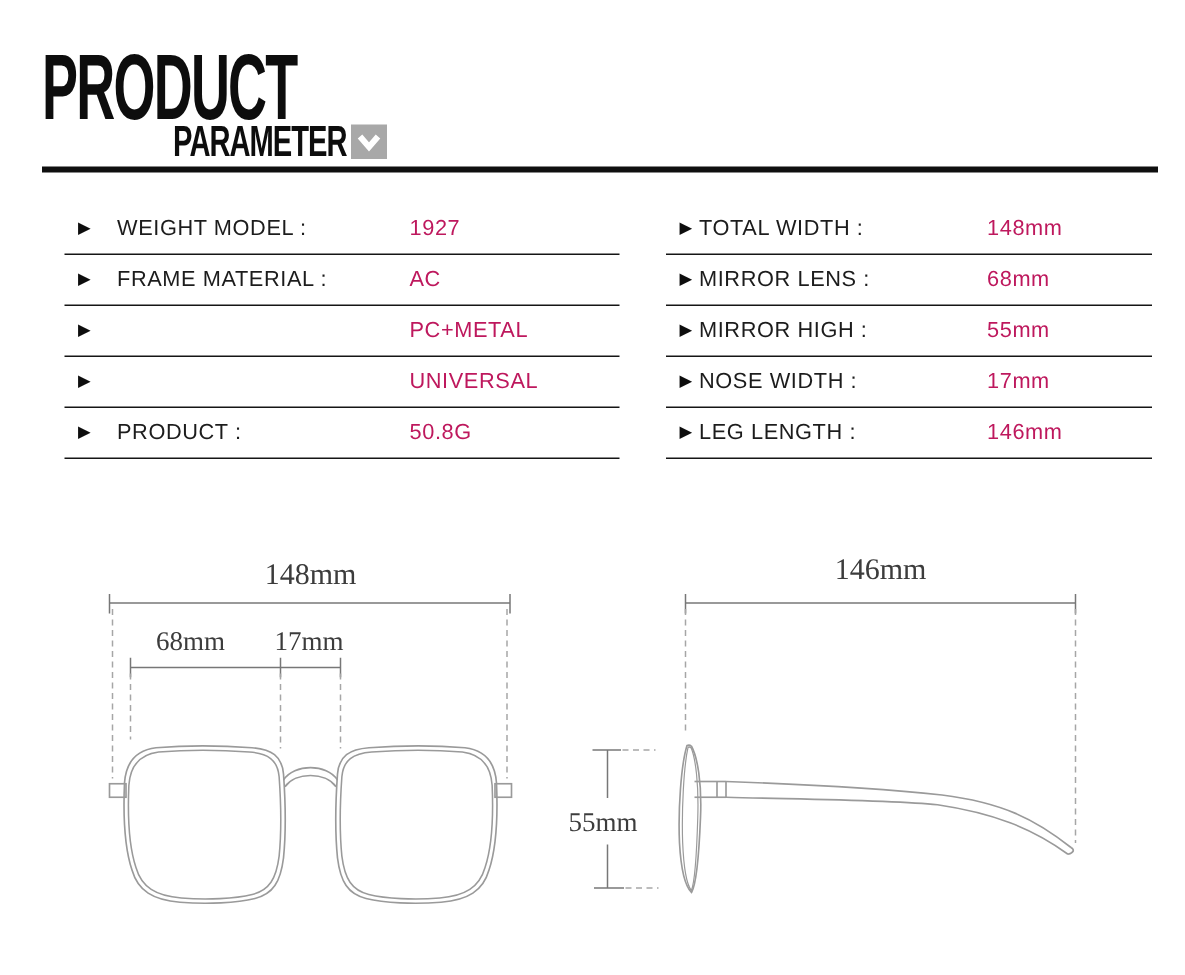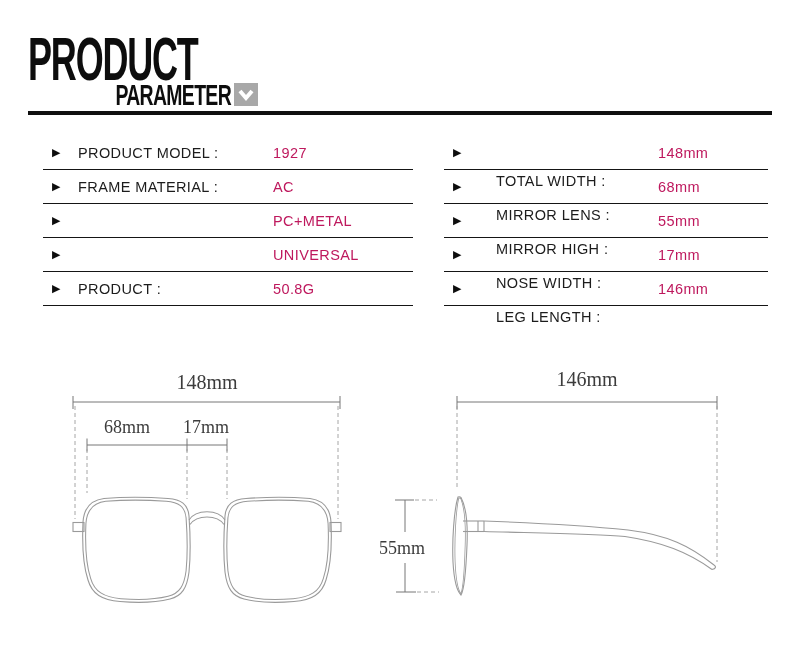--- a/index.html
+++ b/index.html
@@ -23,21 +23,21 @@
   .col-left{left:43px;width:370px;}
   .col-right{left:444px;width:324px;}
   .spec-row{position:relative;height:33px;border-bottom:1.6px solid #151515;}
   .spec-row .bullet{position:absolute;top:50%;transform:translateY(-54%);
     font-size:11px;color:#0d0d0d;line-height:1;}
   .col-left .bullet{left:9px;}
   .col-right .bullet{left:9px;}
   .spec-row .lbl{position:absolute;top:50%;transform:translateY(-52%);
     font-size:14.5px;letter-spacing:0.4px;color:#1c1c1c;white-space:nowrap;}
   .col-left .lbl{left:35px;}
-  .col-right .lbl{left:52px;margin-top:28px;}
+  .col-right .lbl{left:22px;}
   .spec-row .val{position:absolute;top:50%;transform:translateY(-52%);
     font-size:14.5px;letter-spacing:0.4px;color:#be185d;white-space:nowrap;}
   .col-left .val{left:230px;}
   .col-right .val{left:214px;}
 
   
   .diagram{position:absolute;left:0;top:355px;width:790px;height:295px;}
   .dim-text{font-family:"Liberation Serif","DejaVu Serif",serif;fill:#3c3c3c;}
 </style>
 </head>
@@ -52,21 +52,21 @@
   <div class="chev-box">
     <svg width="18" height="14" viewBox="0 0 18 14">
       <polyline points="3,3 9,10 15,3" fill="none" stroke="#ffffff" stroke-width="4"></polyline>
     </svg>
   </div>
   <div class="header-rule"></div>
 
   <div class="col col-left">
     <div class="spec-row">
       <span class="bullet">▶</span>
-      <span class="lbl">PRODUCT MODEL :</span>
+      <span class="lbl">WEIGHT MODEL :</span>
       <span class="val">1927</span>
     </div>
     <div class="spec-row">
       <span class="bullet">▶</span>
       <span class="lbl">FRAME MATERIAL :</span>
       <span class="val">AC</span>
     </div>
     <div class="spec-row">
       <span class="bullet">▶</span>
       <span class="val">PC+METAL</span>

